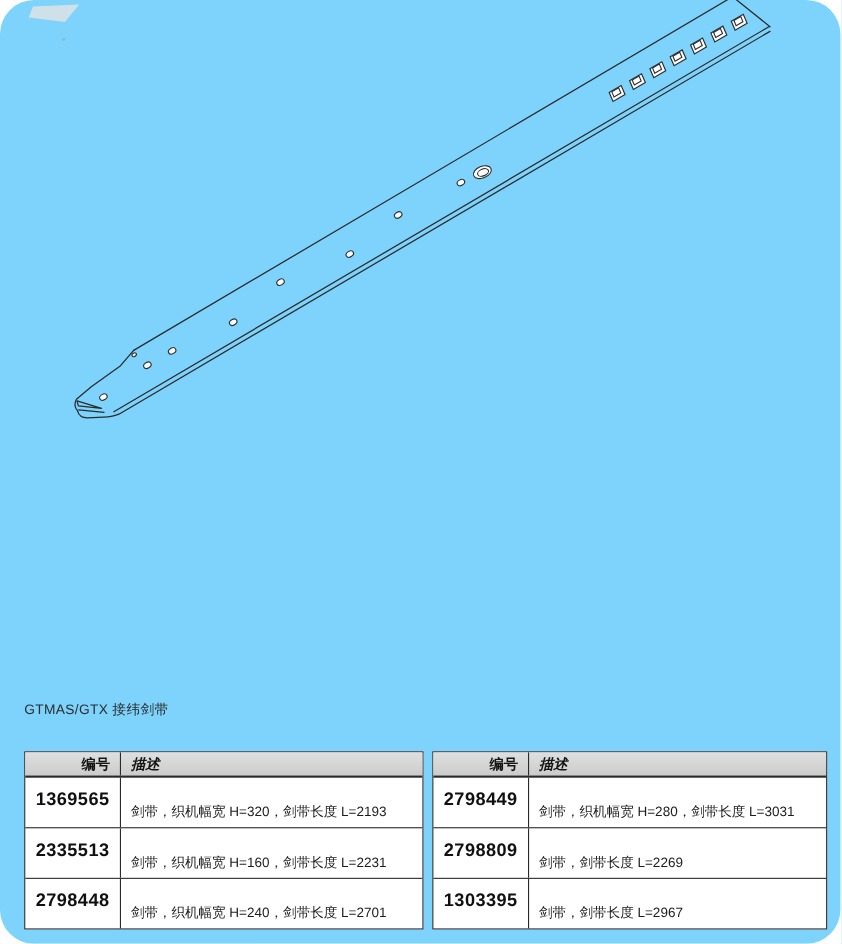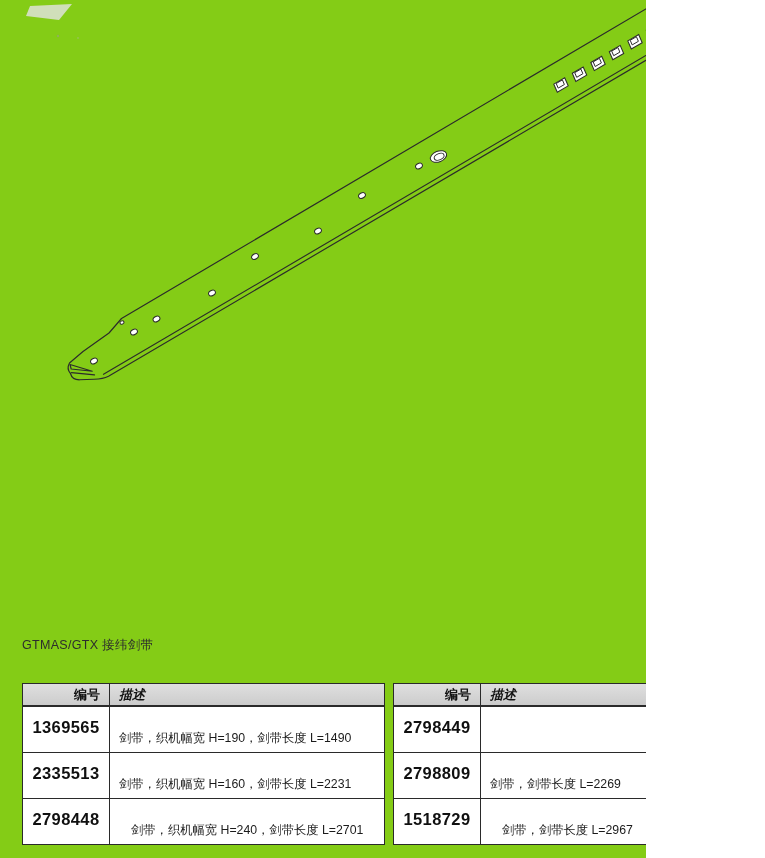--- a/index.html
+++ b/index.html
@@ -1,17 +1,17 @@
 <!DOCTYPE html>
 <html><head>
 <meta charset="utf-8">
 <style>
   html,body{margin:0;padding:0;background:#ffffff;}
   body{width:765px;height:858px;font-family:"Liberation Sans","DejaVu Sans",sans-serif;}
-  .page{position:relative;width:646px;height:858px;background:#84cc16;overflow:hidden;}
+  .page{position:relative;width:764px;height:858px;background:#7dd3fc;overflow:hidden;border-radius:31px;}
 
   .drawing-svg{position:absolute;left:0;top:0;}
 
   .section-title{
     position:absolute;left:22px;top:637px;
     font-size:12.5px;color:#2d2d2d;letter-spacing:.3px;font-weight:500;
     white-space:nowrap;
   }
 
   .cat-table{
@@ -24,21 +24,21 @@
     background:linear-gradient(180deg,#dfdfdf 0%,#d2d2d2 70%,#cbcbcb 100%);
     border-bottom:2.6px solid #2a2a2a;
   }
   .th{font-weight:bold;font-size:13px;color:#141414;display:flex;align-items:center;box-sizing:border-box;}
   .th.num{justify-content:flex-end;padding-right:9px;border-right:1.4px solid #2a2a2a;}
   .th.desc{padding-left:9px;font-style:italic;}
   .trow{
     display:grid;grid-template-columns:87px 1fr;height:45px;
     border-bottom:1.3px solid #2a2a2a;box-sizing:content-box;
   }
-  .trow:last-child{border-bottom:none;gap:12px;}
+  .trow:last-child{border-bottom:none;}
   .td{box-sizing:border-box;}
   .td.num{
     font-weight:bold;font-size:16.5px;letter-spacing:.4px;color:#101010;
     display:flex;align-items:center;justify-content:center;
     border-right:1.4px solid #2a2a2a;padding-bottom:5px;
   }
   .td.desc{
     font-size:12.3px;color:#1b1b1b;
     display:flex;align-items:flex-end;
     padding:0 6px 7px 9px;line-height:1.15;
@@ -105,43 +105,44 @@
 
   <div class="section-title">GTMAS/GTX 接纬剑带</div>
 
   <div class="cat-table t-left">
     <div class="thead">
       <div class="th num">编号</div>
       <div class="th desc">描述</div>
     </div>
     <div class="trow">
       <div class="td num">1369565</div>
-      <div class="td desc">剑带，织机幅宽 H=190，剑带长度 L=1490</div>
+      <div class="td desc">剑带，织机幅宽 H=320，剑带长度 L=2193</div>
     </div>
     <div class="trow">
       <div class="td num">2335513</div>
       <div class="td desc">剑带，织机幅宽 H=160，剑带长度 L=2231</div>
     </div>
     <div class="trow">
       <div class="td num">2798448</div>
       <div class="td desc">剑带，织机幅宽 H=240，剑带长度 L=2701</div>
     </div>
   </div>
 
   <div class="cat-table t-right">
     <div class="thead">
       <div class="th num">编号</div>
       <div class="th desc">描述</div>
     </div>
     <div class="trow">
       <div class="td num">2798449</div>
+      <div class="td desc">剑带，织机幅宽 H=280，剑带长度 L=3031</div>
     </div>
     <div class="trow">
       <div class="td num">2798809</div>
       <div class="td desc">剑带，剑带长度 L=2269</div>
     </div>
     <div class="trow">
-      <div class="td num">1518729</div>
+      <div class="td num">1303395</div>
       <div class="td desc">剑带，剑带长度 L=2967</div>
     </div>
   </div>
 
 </div>
 
 </body></html>

